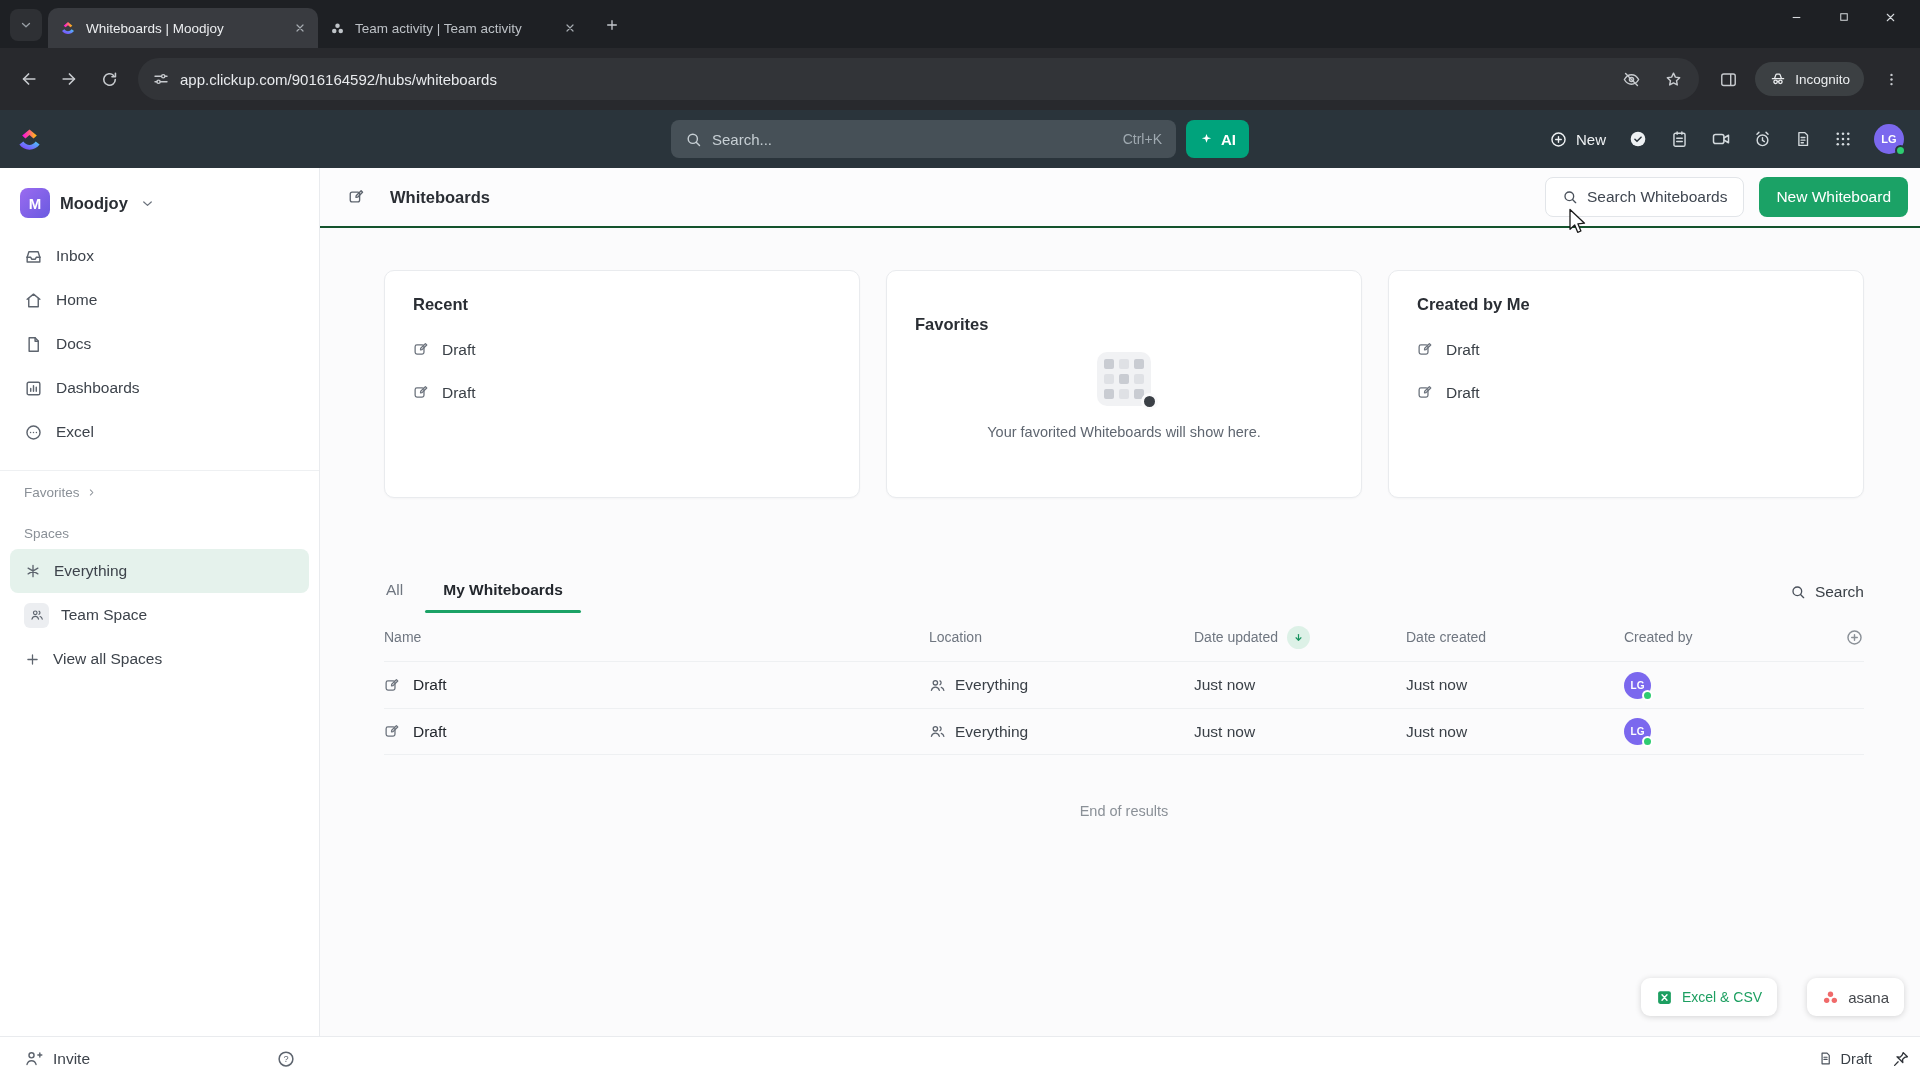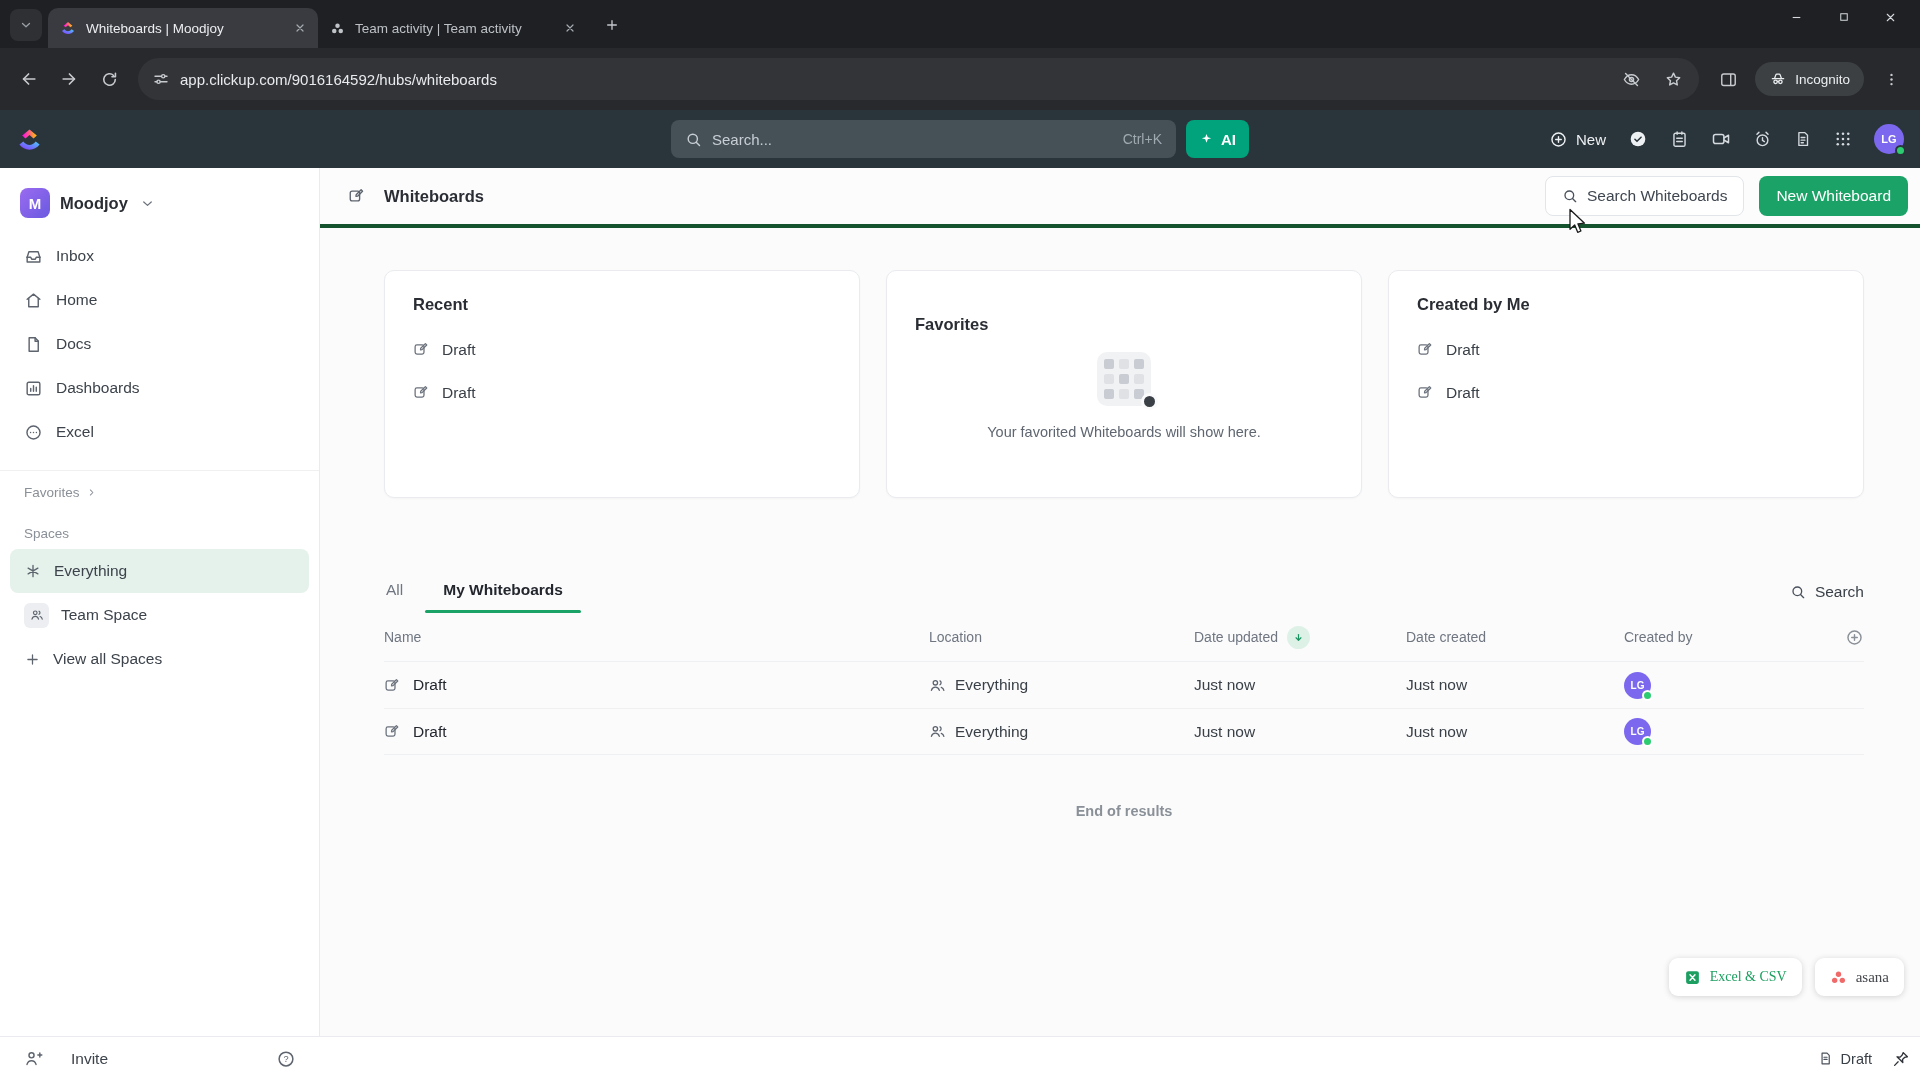--- a/index.html
+++ b/index.html
@@ -50,21 +50,21 @@
   .sidebar-divider { height:1px; background:#eef0f2; margin:16px 0 0; }
   .fav-row { display:flex; align-items:center; gap:6px; margin:14px 24px 2px; color:#8a9097; font-size:13.5px; }
   .section-label { margin:24px 24px 8px; color:#8a9097; font-size:13.5px; }
   .space-item { display:flex; align-items:center; gap:12px; height:44px; margin:0 10px; padding:0 14px; border-radius:8px; color:#3d434b; font-size:15.5px; }
   .space-item.selected { background:#e5f2ec; }
   .space-item .ic { color:#5d646e; }
   .space-avatar { width:25px; height:25px; border-radius:6px; background:#eceef1; color:#5d646e; display:flex; align-items:center; justify-content:center; }
 
   
   .main { flex:1; display:flex; flex-direction:column; background:#fbfbfc; position:relative; }
-  .main-header { height:60px; background:#fcfcfd; border-bottom:4px solid #14532d; display:flex; align-items:center; padding:0 12px 0 28px; gap:18px; }
+  .main-header { height:60px; background:#fcfcfd; border-bottom:2px solid #14532d; display:flex; align-items:center; padding:0 12px 0 28px; gap:24px; }
   .main-header .ic { color:#5d646e; }
   .main-title { font-size:16.5px; font-weight:bold; color:#2a2e34; }
   .mh-right { margin-left:auto; display:flex; align-items:center; gap:15px; }
   .search-wb { height:40px; border:1px solid #e2e5e9; background:#fff; border-radius:8px; display:flex; align-items:center; gap:9px; padding:0 16px; color:#3f4650; font-size:15.5px; }
   .search-wb .ic { color:#4a515b; }
   .btn-green { height:40px; border-radius:8px; background:#1ba266; color:#fff; font-size:15.5px; display:flex; align-items:center; padding:0 17px; }
 
   .content { flex:1; padding:42px 56px 0 64px; overflow:hidden; }
   .cards { display:flex; gap:26px; }
   .card { flex:1; background:#fff; border:1px solid #e9ebee; border-radius:10px; box-shadow:0 1px 2px rgba(0,0,0,.03); height:228px; padding:24px 28px; }
@@ -91,31 +91,31 @@
   .thead { height:48px; color:#6f7680; font-size:14px; }
   .th { display:flex; align-items:center; gap:9px; }
   .th-add { justify-self:end; color:#8a9097; }
   .sort-badge { width:23px; height:23px; border-radius:50%; background:#ddf1e7; color:#17935f; display:flex; align-items:center; justify-content:center; }
   .trow { height:47px; border-top:1px solid #eef0f2; font-size:15.5px; color:#3a4047; }
   .trow.last { border-bottom:1px solid #eef0f2; }
   .cell-name { display:flex; align-items:center; gap:12px; color:#23272d; font-size:15.5px; }
   .cell-name .ic { color:#6b727c; }
   .cell-loc { display:flex; align-items:center; gap:9px; }
   .cell-loc .ic { color:#5d646e; }
-  .eor { text-align:center; color:#8a9097; font-size:14.5px; margin-top:48px;font-weight:bold; }
-
-  .float-wrap { position:absolute; right:16px; bottom:40px; display:flex; gap:13px;font-family:Liberation Serif, serif; }
+  .eor { text-align:center; color:#8a9097; font-size:14.5px; margin-top:48px; }
+
+  .float-wrap { position:absolute; right:16px; bottom:20px; display:flex; gap:30px; }
   .float-btn { height:38px; background:#fff; border-radius:9px; box-shadow:0 1px 6px rgba(0,0,0,.16); display:flex; align-items:center; gap:9px; padding:0 15px; font-size:14px; }
   .float-btn.excel { color:#1d9f61; }
   .float-btn.asana { color:#45484d; font-size:15px; }
 
   
   .bottombar { height:44px; border-top:1px solid #e9ebee; background:#fff; display:flex; align-items:center; }
   .bb-left { width:320px; display:flex; align-items:center; justify-content:space-between; padding:0 24px; }
-  .invite { display:flex; align-items:center; gap:28px; color:#3d434b; font-size:15.5px; }
+  .invite { display:flex; align-items:center; gap:10px; color:#3d434b; font-size:15.5px; }
   .invite .ic, .help-btn { color:#5d646e; }
   .bb-right { flex:1; display:flex; align-items:center; justify-content:flex-end; gap:20px; padding-right:10px; }
   .draft-chip { display:flex; align-items:center; gap:8px; color:#3a4047; font-size:14.5px; }
   .draft-chip .ic { color:#4a515b; }
   .pin-btn { color:#2f3339; display:flex; }
 
   .cursor { position:absolute; left:1568px; top:208px; z-index:50; pointer-events:none; }
 </style>
 </head>
 <body>

